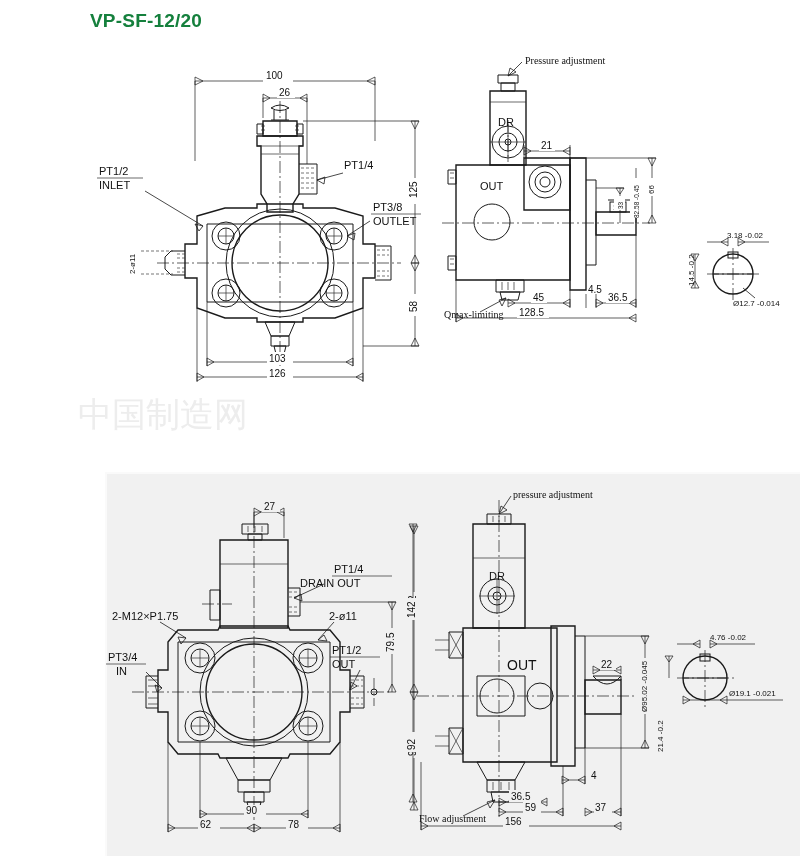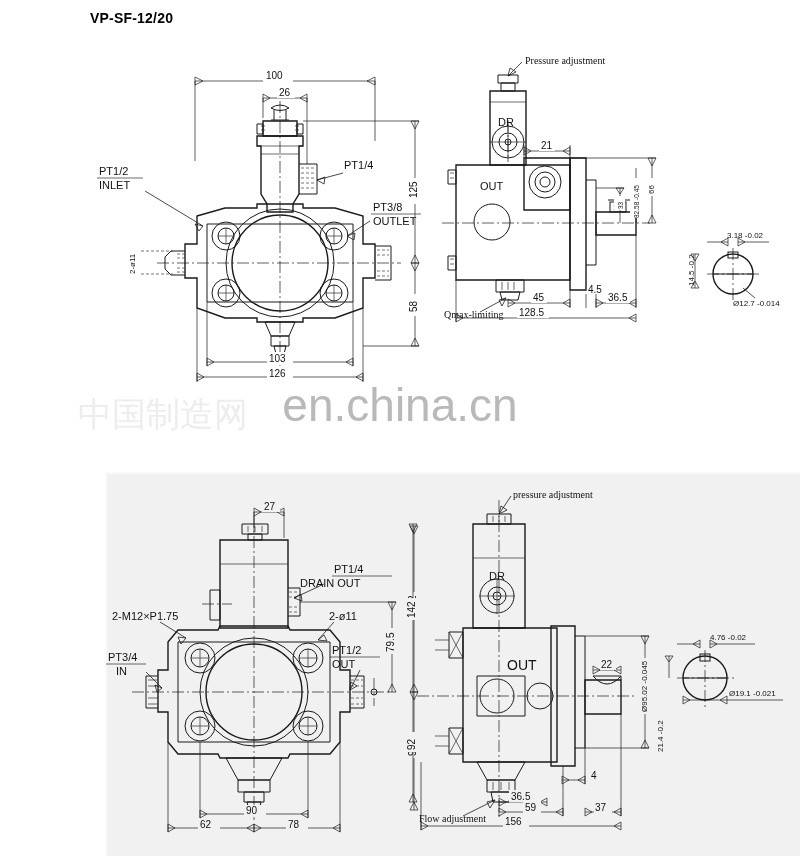--- a/index.html
+++ b/index.html
@@ -8,21 +8,21 @@
     width: 800px; height: 856px;
     background: #ffffff;
     font-family: "Liberation Sans", sans-serif;
     position: relative;
     overflow: hidden;
   }
   #page { position:relative; width:800px; height:856px; background:#fff; }
 
   #title {
     position:absolute; left:90px; top:10px;
-    font-size:14px; font-weight:bold; color:#000000;
+    font-size:19px; font-weight:bold; color:#15803d;
     letter-spacing:0.2px;
   }
 
   .panel-top {
     position:absolute; left:0px; top:36px; width:800px; height:436px;
     background:#ffffff;
   }
   .panel-bottom {
     position:absolute; left:105px; top:472px; width:695px; height:384px;
     background:#f1f1f1;
@@ -397,21 +397,20 @@
         <text class="ts" x="9" y="60" transform="rotate(-90 9 60)">14.5 -0.2</text>
       </g>
       <g>
         <path class="lead" d="M58,62 L70,72"></path>
         <text class="ts" x="48" y="80">Ø12.7 -0.014</text>
       </g>
     </svg>
   </div>
 
   <div class="watermark-ghost">中国制造网</div>
-  <div class="watermark">en.china.cn</div>
 
   <div class="panel-bottom">
 
     <svg class="dw" width="330" height="370" viewBox="0 0 330 370" style="position:absolute; left:-5px; top:6px;">
 
       <g>
         <path class="dim" d="M152,32 L182,32"></path>
         <path class="dim" d="M152,28 l7,4 l-7,4 z" fill="#1a1a1a"></path>
         <path class="dim" d="M182,28 l-7,4 l7,4 z" fill="#1a1a1a"></path>
         <path class="dim" d="M152,32 L152,52 M182,32 L182,58"></path>

